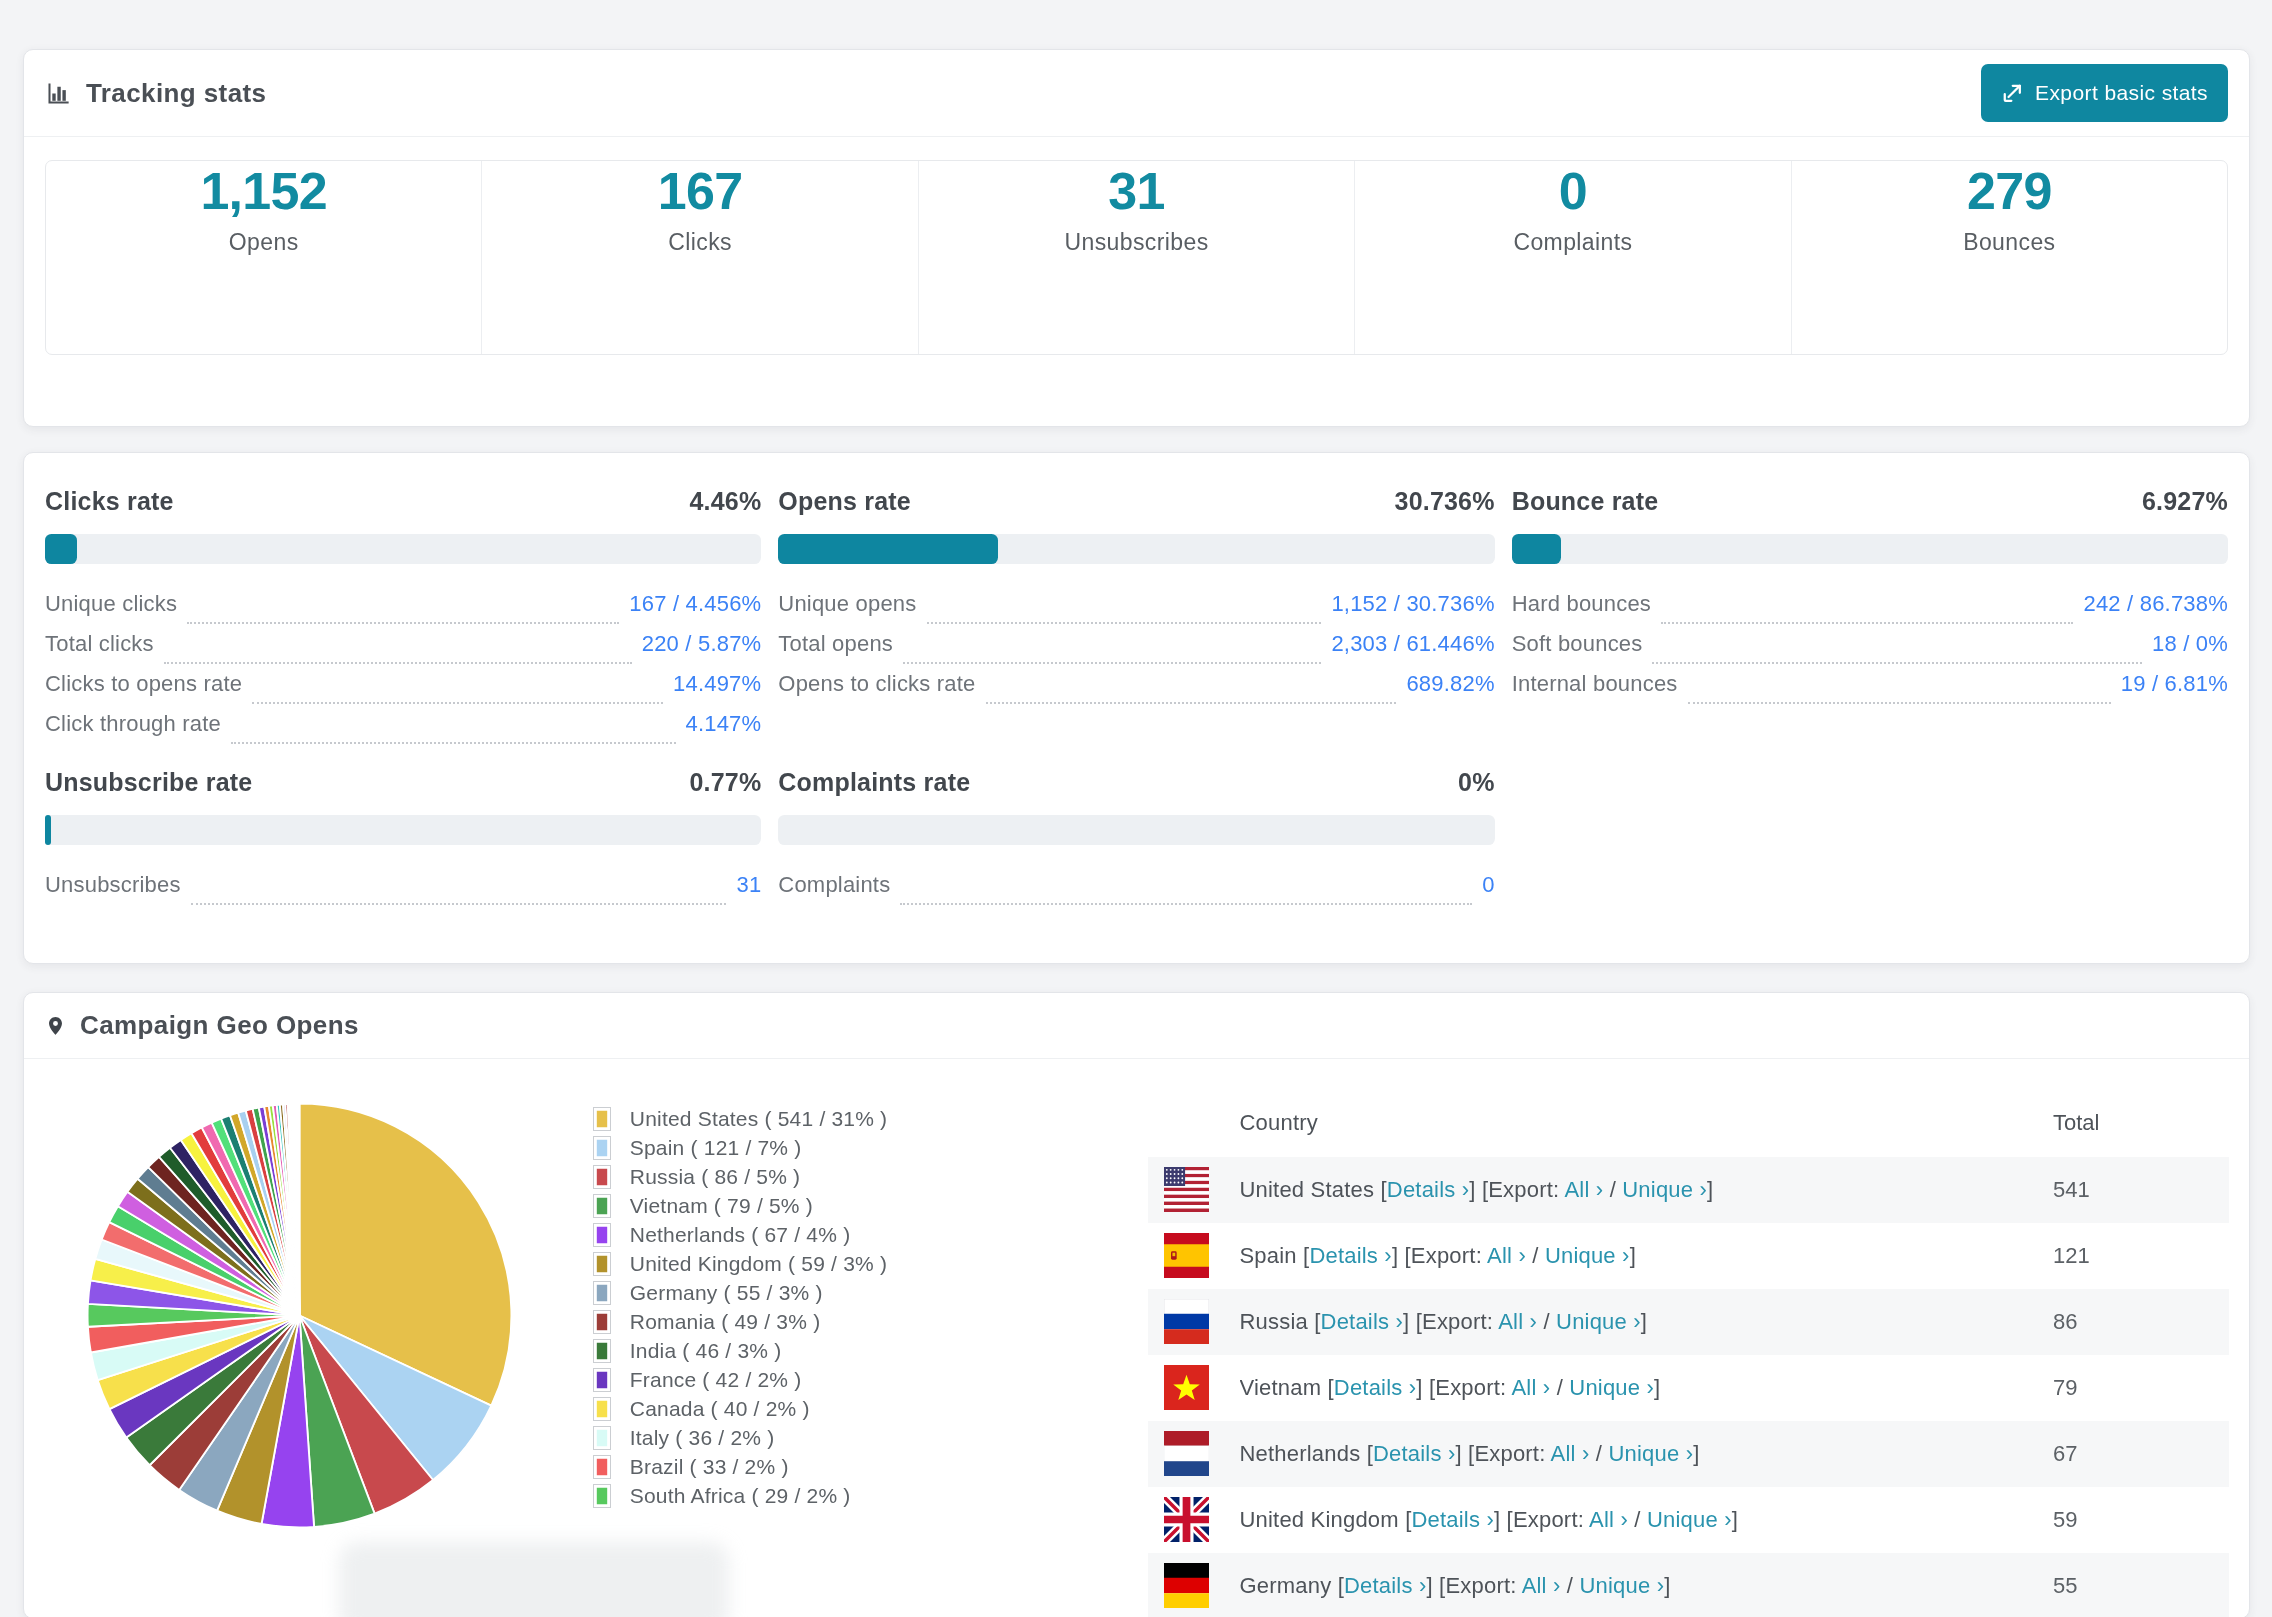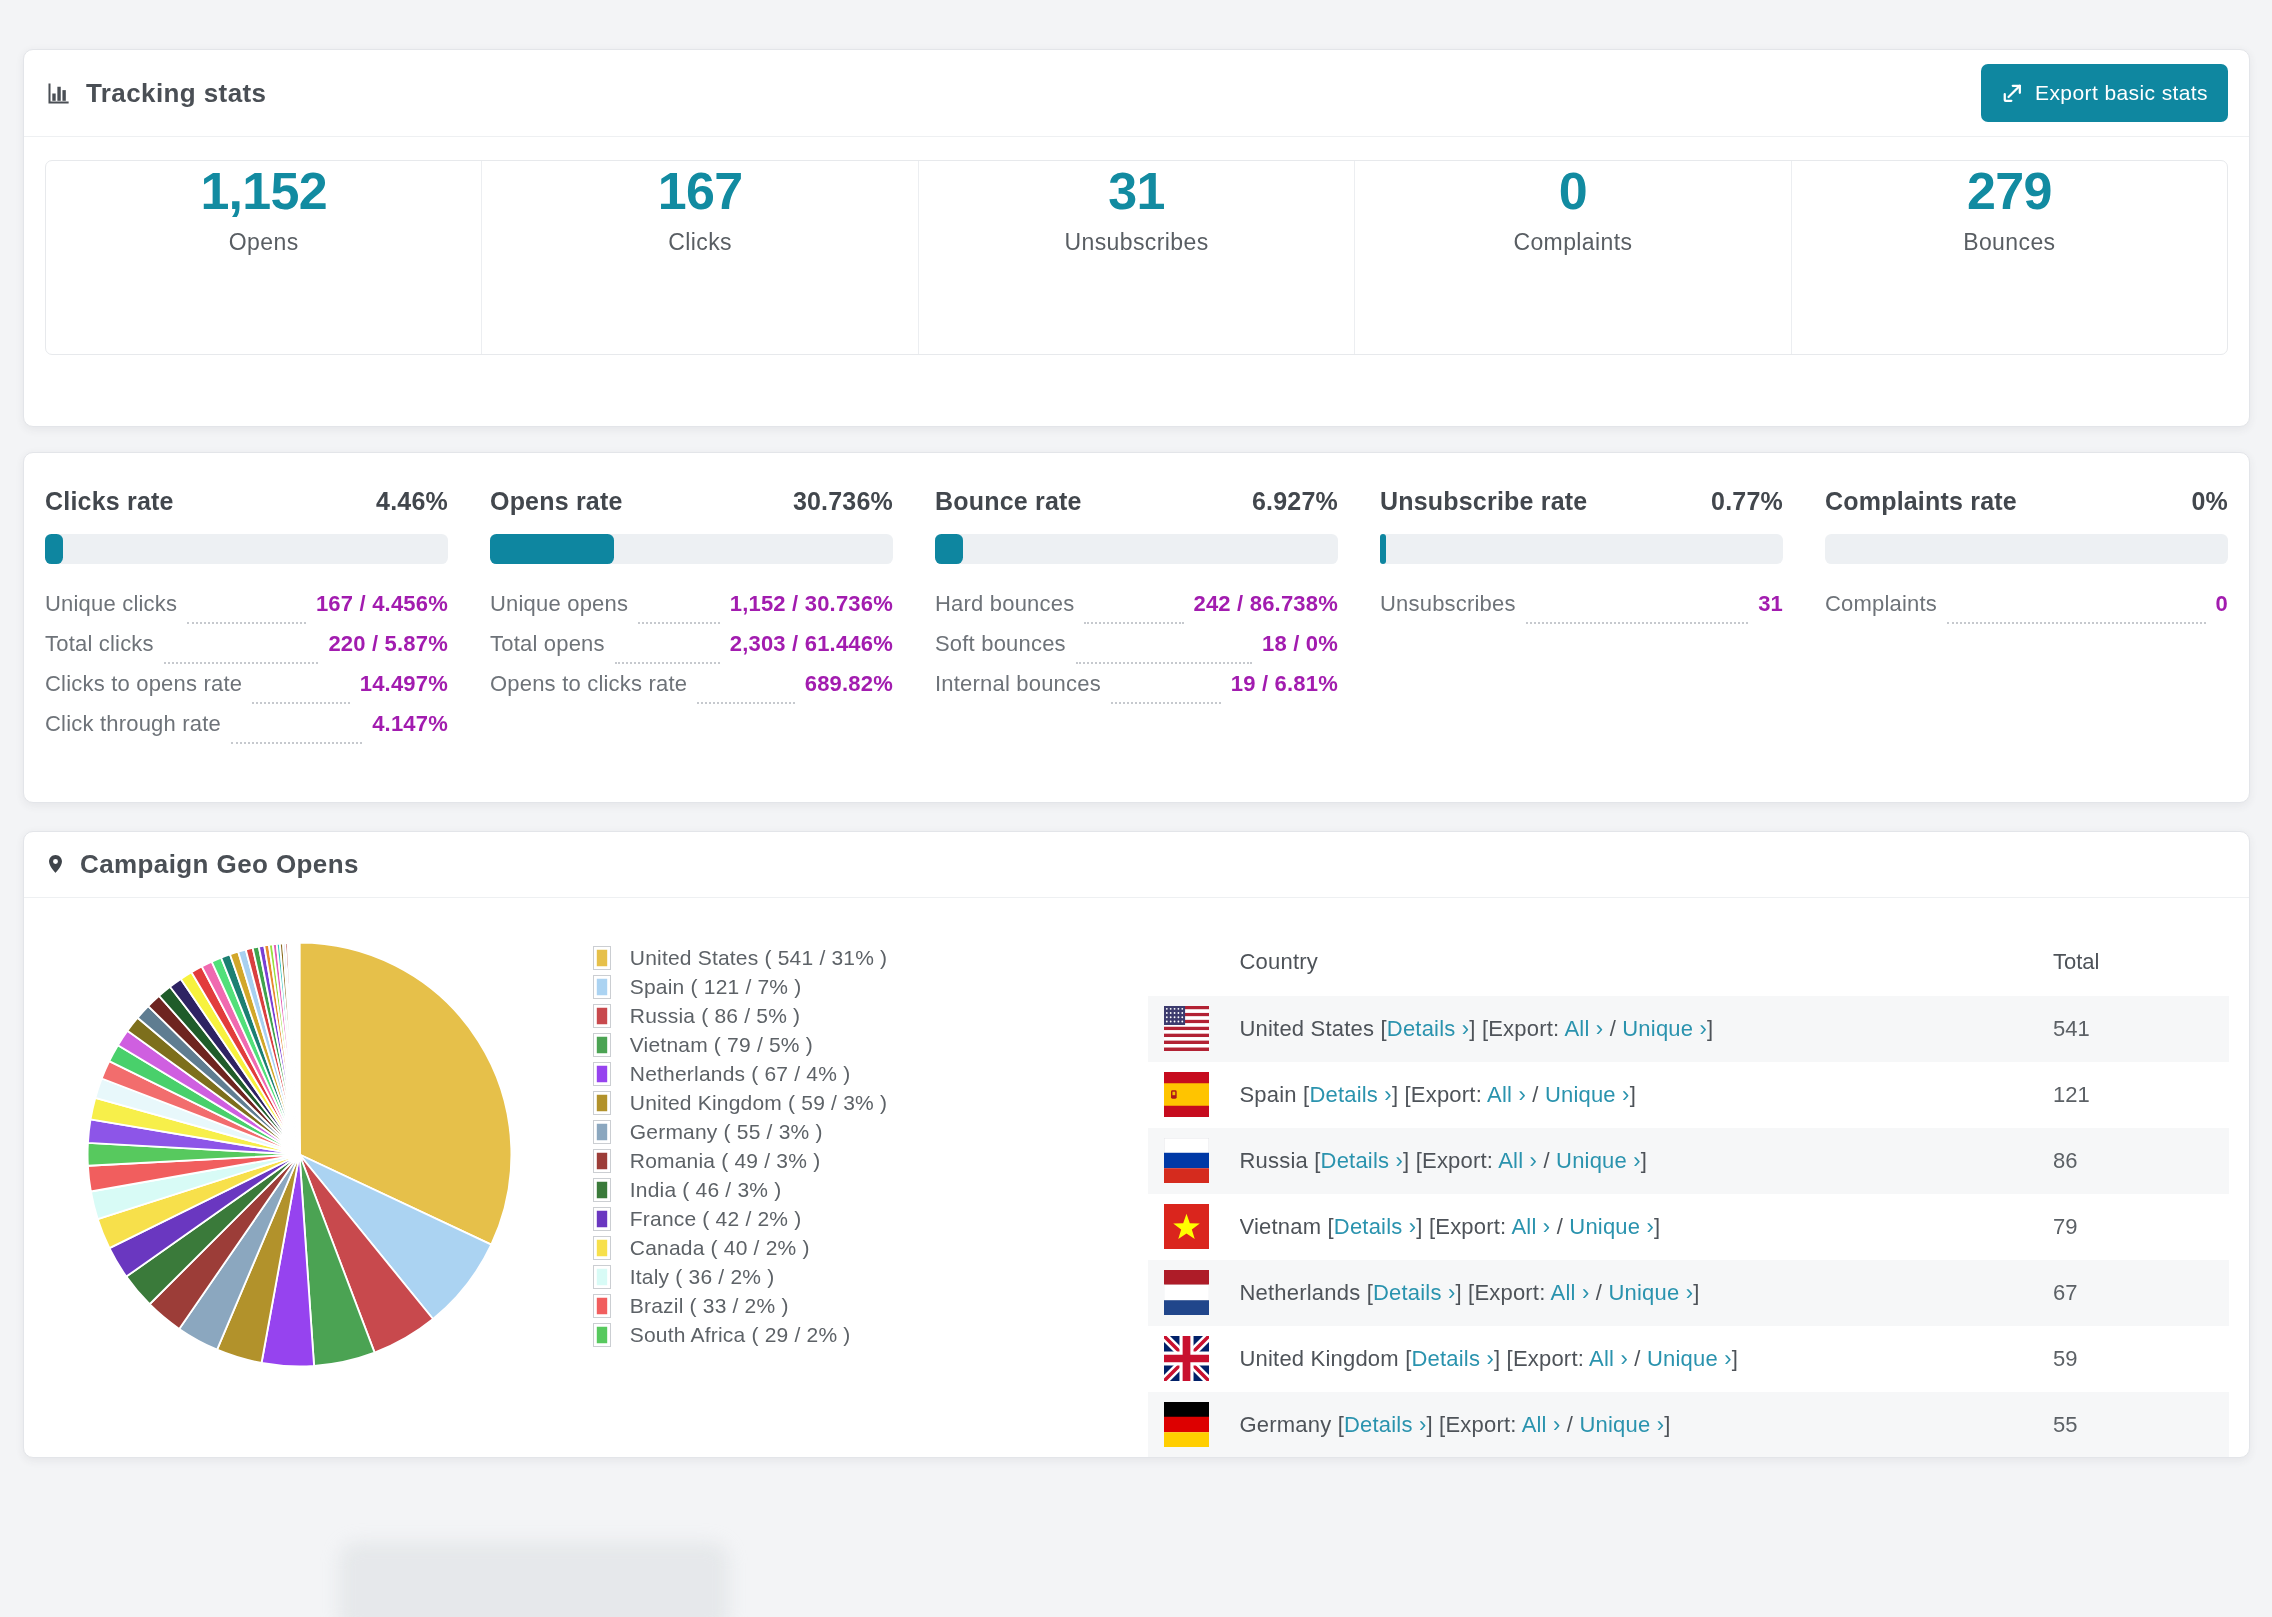--- a/index.html
+++ b/index.html
@@ -31,31 +31,31 @@
   }
   .stats-row { display:flex; margin:22.6px 21px 71px; border:1.4px solid #e7e9ec; border-radius:7px; }
   .stat-cell { flex:1; display:flex; flex-direction:column; align-items:center; height:193px; border-left:1.4px solid #eceef1; }
   .stat-cell:first-child { border-left:none; }
   .stat-value { font-size:52px; font-weight:700; color:#128ba1; letter-spacing:-0.7px; }
   .stat-label { font-size:23px; color:#595e63; margin-top:8.5px; letter-spacing:0.4px; }
 
   
   #card-rates {
     margin-top:25px; padding:34px 21px 51px;
-    display:grid; grid-template-columns:repeat(5,1fr); column-gap:42px; row-gap:42px;
+    display:grid; grid-template-columns:repeat(3,1fr); column-gap:42px; row-gap:42px;gap:17px;
   }
   .rate-head { display:flex; justify-content:space-between; align-items:baseline; }
   .rate-title, .rate-value { font-size:25px; font-weight:700; color:#42474d; letter-spacing:0.2px; }
   .bar { margin-top:18.4px; height:30px; background:#edf0f3; border-radius:6.4px; position:relative; }
   .bar-fill { position:absolute; left:0; top:0; bottom:0; background:#0e86a0; border-radius:6.4px; }
   .rate-rows { margin-top:27px; }
   .rrow { display:flex; align-items:baseline; height:40px; font-size:22px; }
   .rlabel { color:#6e7379; white-space:nowrap; letter-spacing:0.2px; }
   .leader { flex:1; border-bottom:2.1px dotted #c6c9ce; margin:0 10px; align-self:flex-end; margin-bottom:7px; }
-  .rvalue { color:#a21caf; white-space:nowrap; letter-spacing:0.2px;font-weight:bold; }
+  .rvalue { color:#3b82f6; white-space:nowrap; letter-spacing:0.2px; }
 
   
   #card-geo { margin-top:28px; height:627px; overflow:hidden; position:relative; }
   .geo-body { display:flex; align-items:flex-start; padding:10.6px 20px 0 53px; }
   #pie { margin-top:23px; flex:none; }
   #legend { list-style:none; margin:35px 0 0 71px; padding:0; flex:none; }
   #legend li { display:flex; align-items:center; gap:18.4px; height:29px; font-size:21px; color:#5d6267; letter-spacing:0.2px; white-space:nowrap; }
   .swatch { width:18.4px; height:24px; border:1.4px solid #cbced2; box-shadow:inset 0 0 0 2.8px #fff; flex:none; }
 
   .geo-table { margin:20px 0 0 auto; width:1081px; font-size:22px; }

